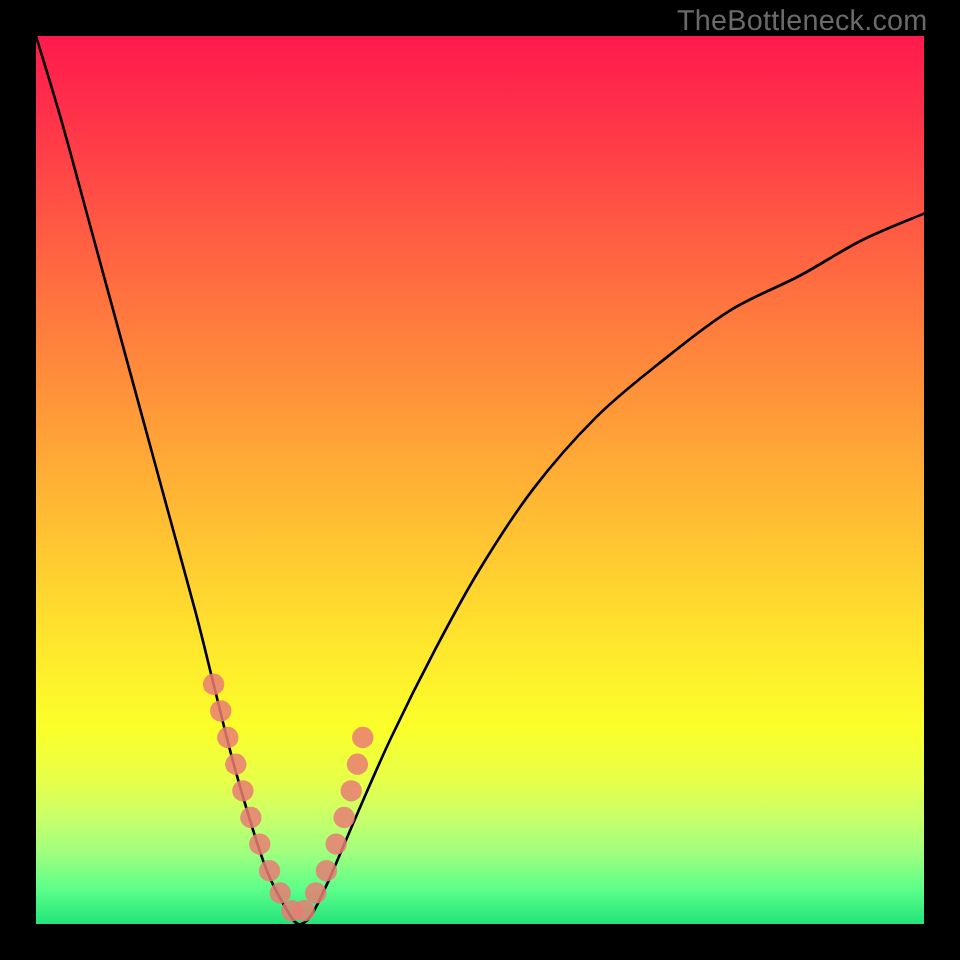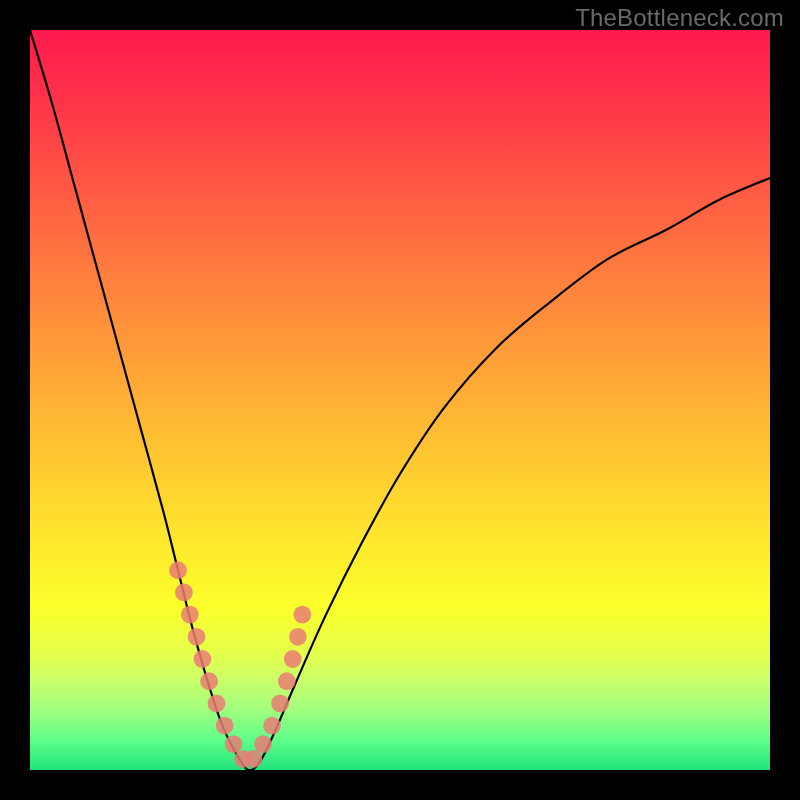--- a/index.html
+++ b/index.html
@@ -29,21 +29,21 @@
       #e6ff4a 84%,
       #c9ff6a 88%,
       #9fff7e 92%,
       #5eff8a 96%,
       #22e37a 100%
     );
   }
   .watermark {
     position: absolute;
     top: 4px;
-    right: 16px;
+    right: 27px;
     color: #6a6a6a;
     font-size: 24px;
     font-weight: 500;
     letter-spacing: 0.2px;
     z-index: 10;
   }
   .plot {
     position: absolute;
     left: 30px;
     top: 30px;

